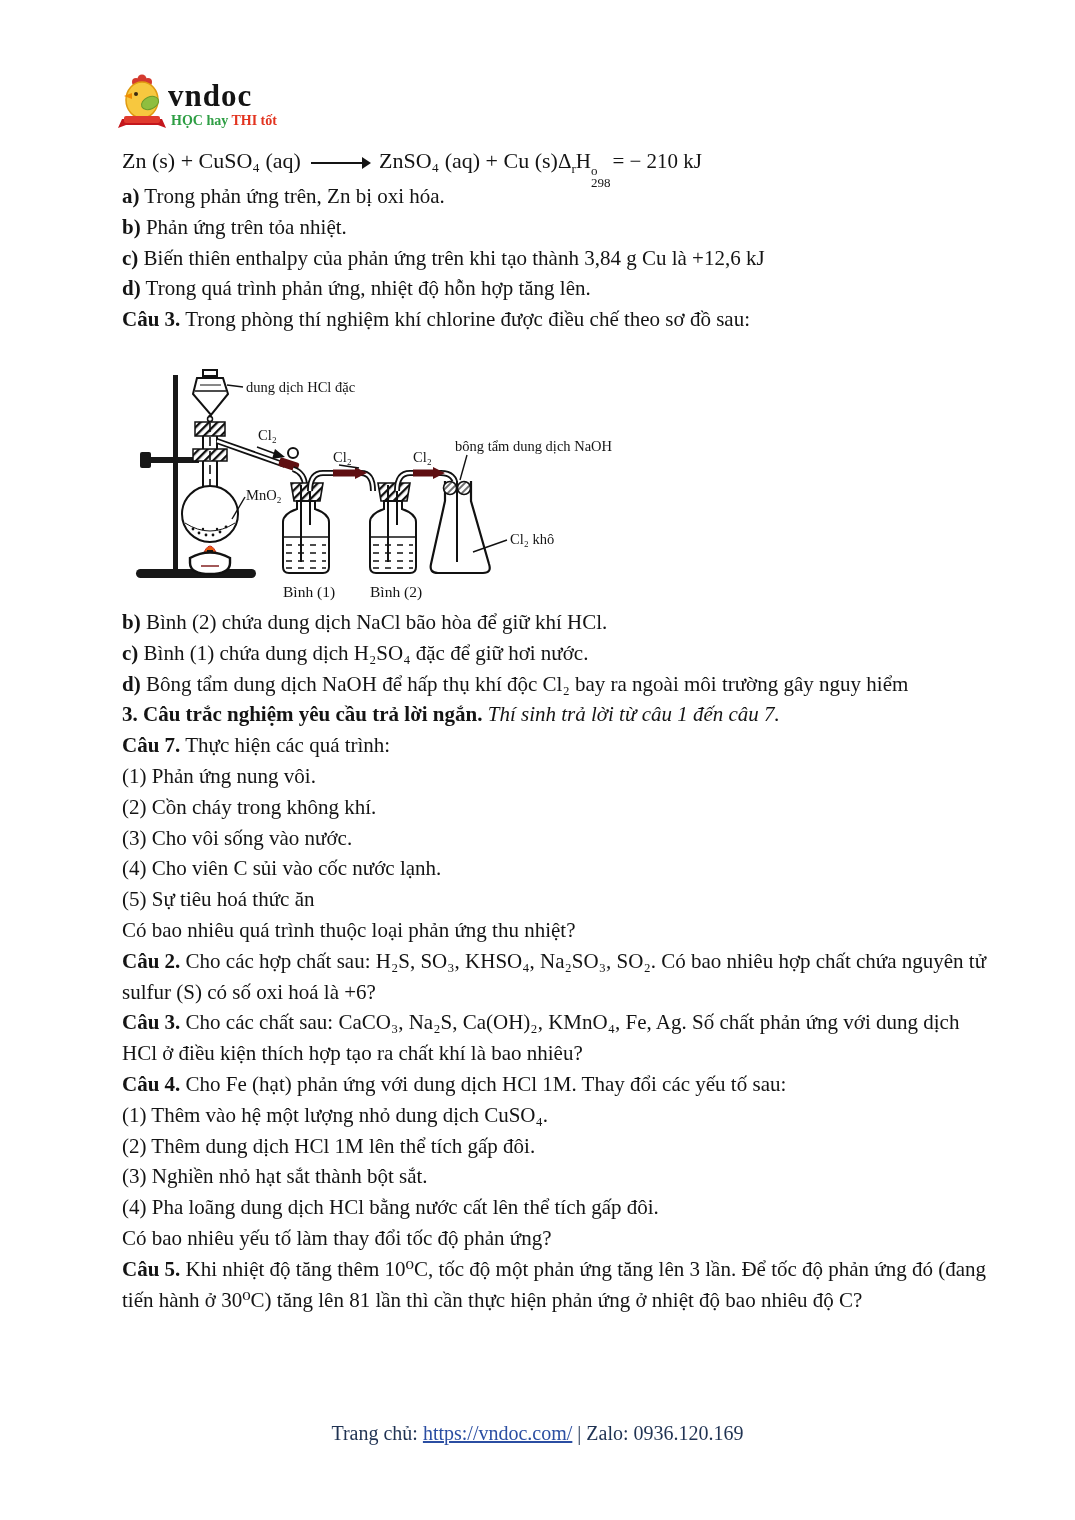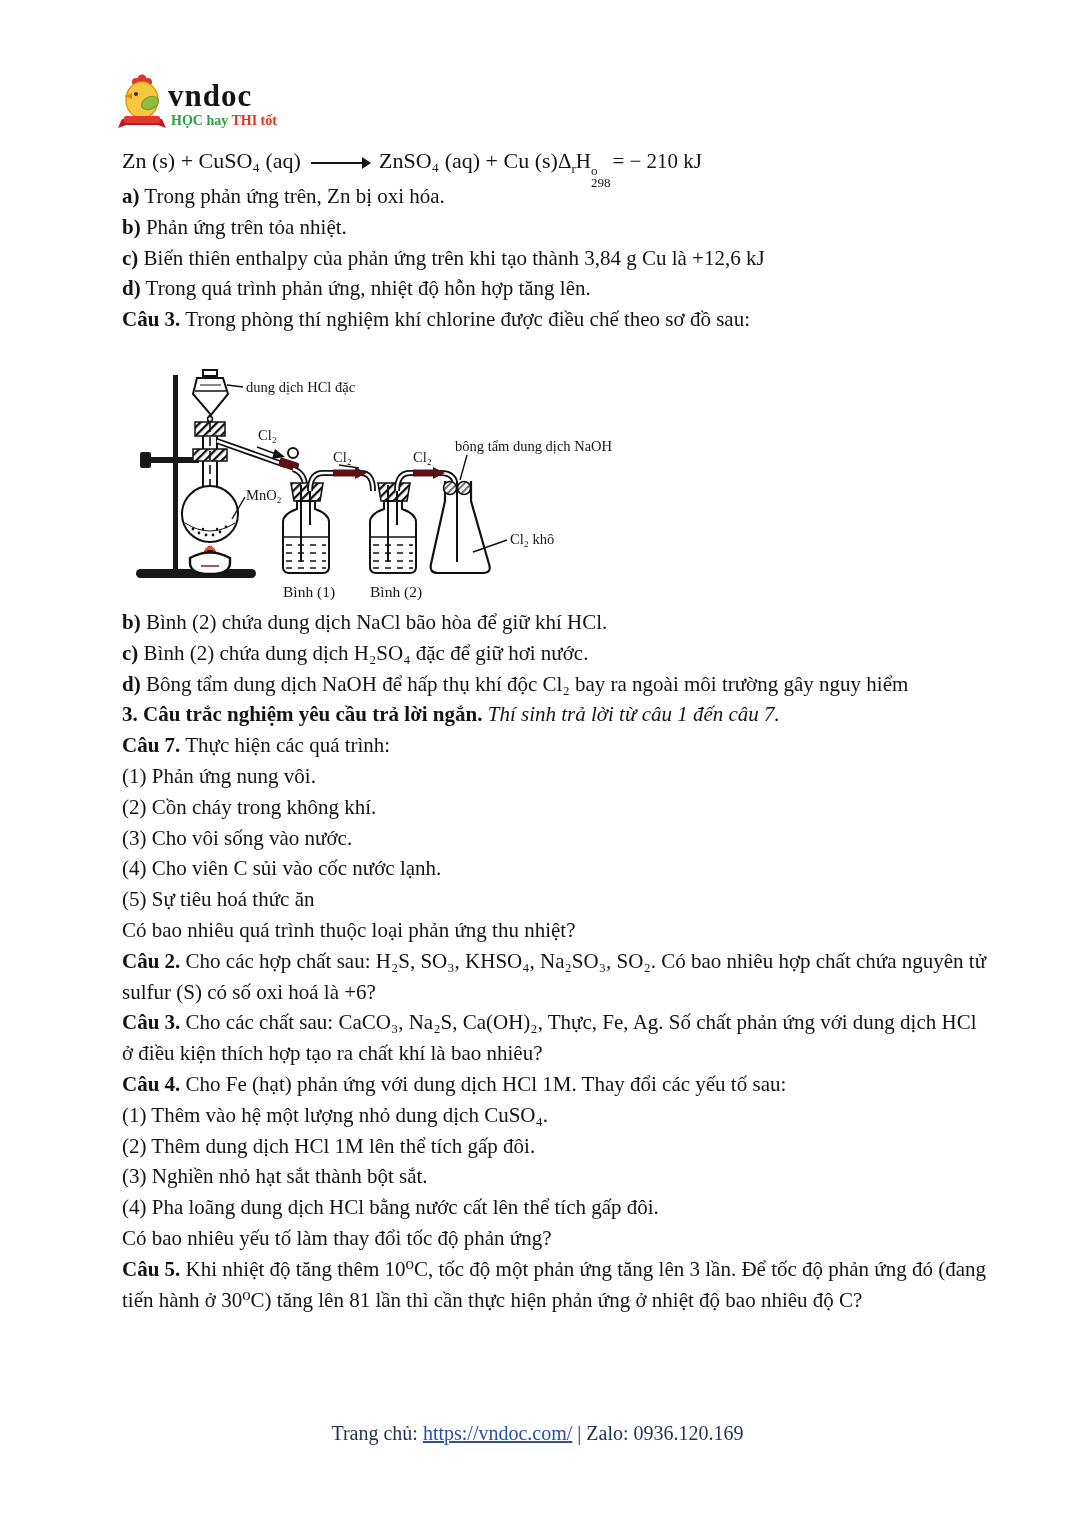--- a/index.html
+++ b/index.html
@@ -213,35 +213,35 @@
     <text x="377" y="183" font-size="14.5">Cl₂ khô</text>
 
     <text x="150" y="236" font-size="15.5">Bình (1)</text>
     <text x="237" y="236" font-size="15.5">Bình (2)</text>
   </g>
 </svg>
 </div>
 
 <div class="abs flow block2">
   <div class="ln"><span class="b">b)</span><span> Bình (2) chứa dung dịch NaCl bão hòa để giữ khí HCl.</span></div>
-  <div class="ln"><span class="b">c)</span><span> Bình (2) chứa dung dịch H₂SO₄ đặc để giữ hơi nước.</span></div>
+  <div class="ln"><span class="b">c)</span><span> Bình (1) chứa dung dịch H₂SO₄ đặc để giữ hơi nước.</span></div>
   <div class="ln"><span class="b">d)</span><span> Bông tẩm dung dịch NaOH để hấp thụ khí độc Cl₂ bay ra ngoài môi trường gây nguy hiểm</span></div>
 
   <div class="ln"><span class="b">3. Câu trắc nghiệm yêu cầu trả lời ngắn.</span><span class="it"> Thí sinh trả lời từ câu 1 đến câu 7.</span></div>
 
   <div class="ln"><span class="b">Câu 7.</span><span> Thực hiện các quá trình:</span></div>
   <div class="ln"><span>(1) Phản ứng nung vôi.</span></div>
   <div class="ln"><span>(2) Cồn cháy trong không khí.</span></div>
   <div class="ln"><span>(3) Cho vôi sống vào nước.</span></div>
   <div class="ln"><span>(4) Cho viên C sủi vào cốc nước lạnh.</span></div>
   <div class="ln"><span>(5) Sự tiêu hoá thức ăn</span></div>
   <div class="ln"><span>Có bao nhiêu quá trình thuộc loại phản ứng thu nhiệt?</span></div>
 
   <div class="ln"><span class="b">Câu 2.</span><span> Cho các hợp chất sau: H₂S, SO₃, KHSO₄, Na₂SO₃, SO₂. Có bao nhiêu hợp chất chứa nguyên tử sulfur (S) có số oxi hoá là +6?</span></div>
-  <div class="ln"><span class="b">Câu 3.</span><span> Cho các chất sau: CaCO₃, Na₂S, Ca(OH)₂, Thực, Fe, Ag. Số chất phản ứng với dung dịch HCl ở điều kiện thích hợp tạo ra chất khí là bao nhiêu?</span></div>
+  <div class="ln"><span class="b">Câu 3.</span><span> Cho các chất sau: CaCO₃, Na₂S, Ca(OH)₂, KMnO₄, Fe, Ag. Số chất phản ứng với dung dịch HCl ở điều kiện thích hợp tạo ra chất khí là bao nhiêu?</span></div>
 
   <div class="ln"><span class="b">Câu 4.</span><span> Cho Fe (hạt) phản ứng với dung dịch HCl 1M. Thay đổi các yếu tố sau:</span></div>
   <div class="ln"><span>(1) Thêm vào hệ một lượng nhỏ dung dịch CuSO₄.</span></div>
   <div class="ln"><span>(2) Thêm dung dịch HCl 1M lên thể tích gấp đôi.</span></div>
   <div class="ln"><span>(3) Nghiền nhỏ hạt sắt thành bột sắt.</span></div>
   <div class="ln"><span>(4) Pha loãng dung dịch HCl bằng nước cất lên thể tích gấp đôi.</span></div>
   <div class="ln"><span>Có bao nhiêu yếu tố làm thay đổi tốc độ phản ứng?</span></div>
 
   <div class="ln"><span class="b">Câu 5.</span><span> Khi nhiệt độ tăng thêm 10⁰C, tốc độ một phản ứng tăng lên 3 lần. Để tốc độ phản ứng đó (đang tiến hành ở 30⁰C) tăng lên 81 lần thì cần thực hiện phản ứng ở nhiệt độ bao nhiêu độ C?</span></div>
 </div>

